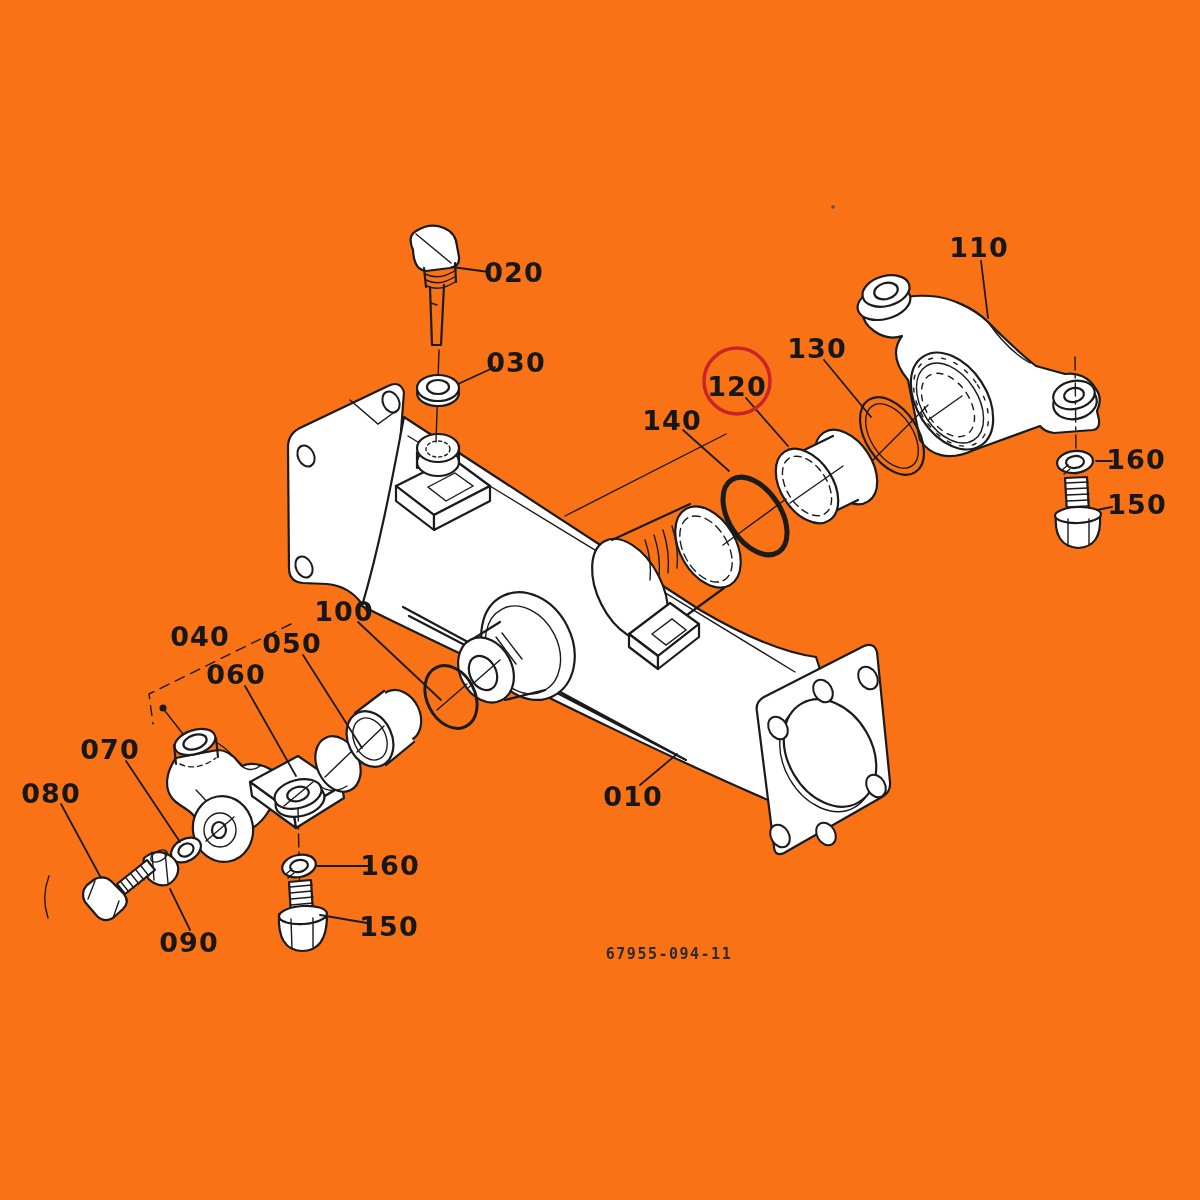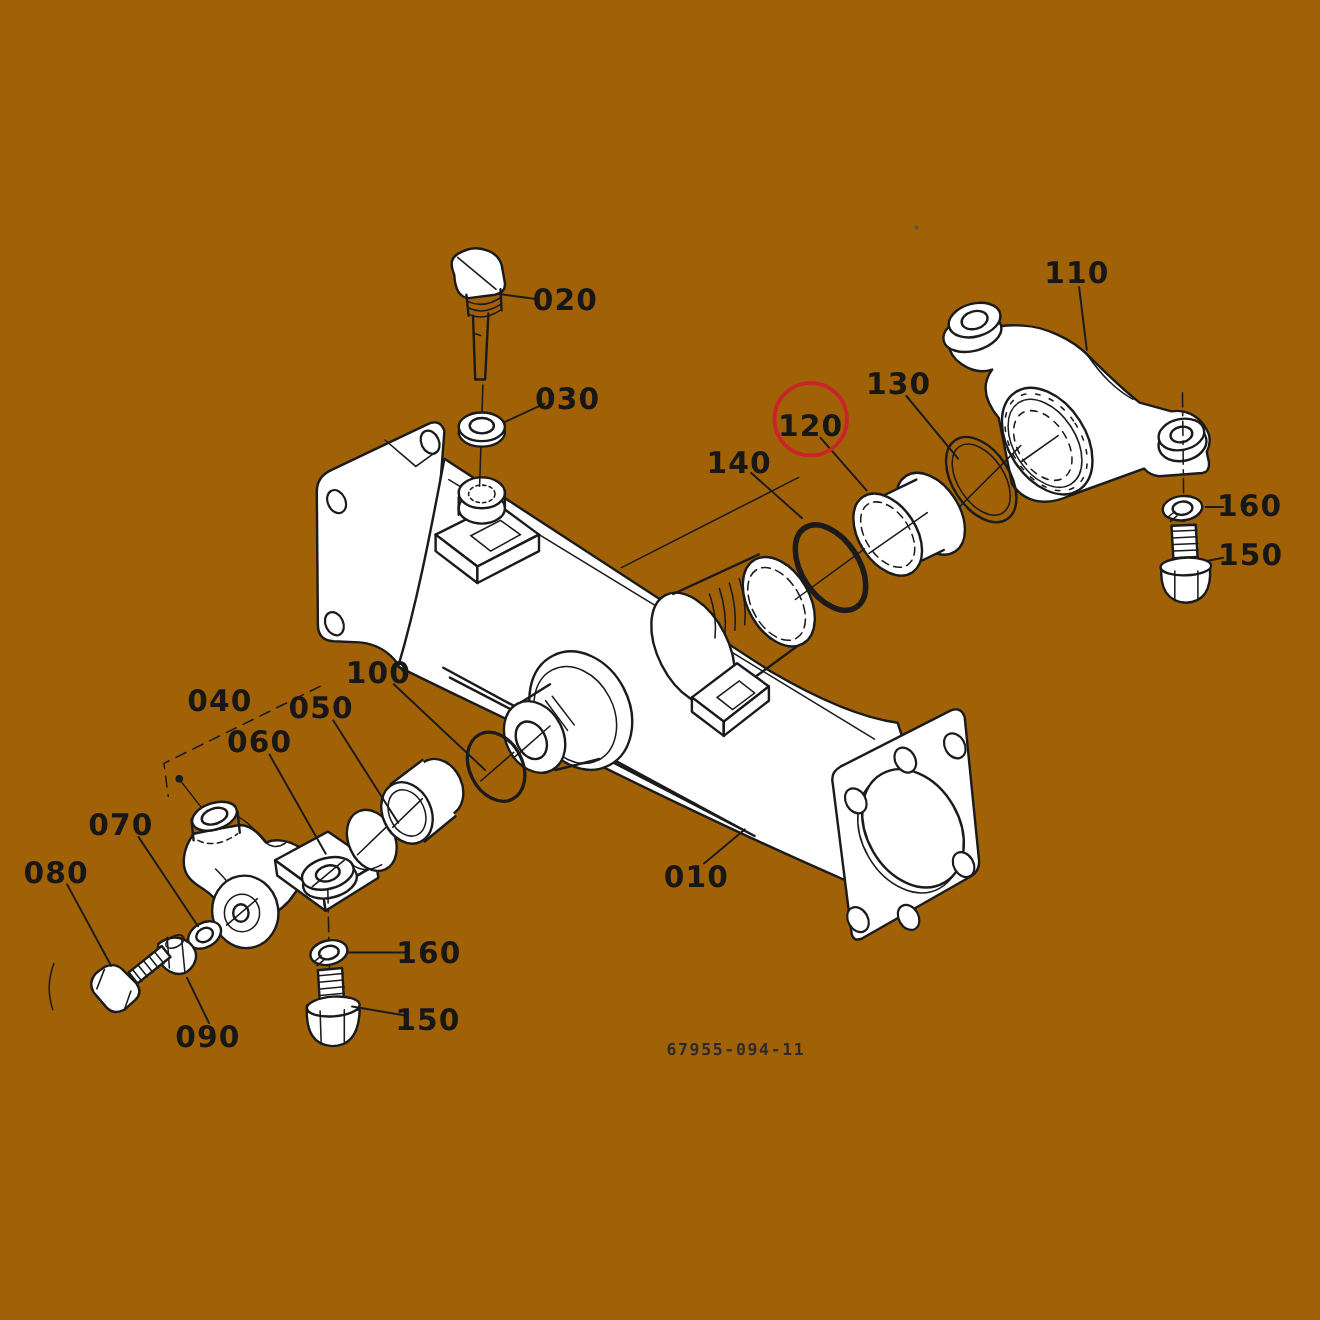--- a/index.html
+++ b/index.html
@@ -1,16 +1,16 @@
 <!DOCTYPE html>
 <html><head>
 <meta charset="utf-8">
 <style>
   html,body{margin:0;padding:0;background:#ffffff;}
-  .stage{position:relative;width:1200px;height:1200px;background:#a16207;overflow:hidden;}
+  .stage{position:relative;width:1200px;height:1200px;background:#f97316;overflow:hidden;}
   svg{display:block;width:1200px;height:1200px;}
   .o  {fill:#ffffff;stroke:#1b1b1b;stroke-width:2.2;stroke-linejoin:round;stroke-linecap:round;}
   .of {fill:#ffffff;stroke:none;}
   .l  {fill:none;stroke:#1b1b1b;stroke-width:2.2;stroke-linejoin:round;stroke-linecap:round;}
   .t1 {fill:none;stroke:#1b1b1b;stroke-width:1.4;stroke-linecap:round;}
   .thk{fill:none;stroke:#1b1b1b;stroke-width:5;}
   .lead{fill:none;stroke:#1b1b1b;stroke-width:1.8;stroke-linecap:round;}
   .dash{stroke-dasharray:10,7;}
   .dashdot{stroke-dasharray:13,5,3,5;}
   .hole{fill:#ffffff;stroke:#1b1b1b;stroke-width:2;}

